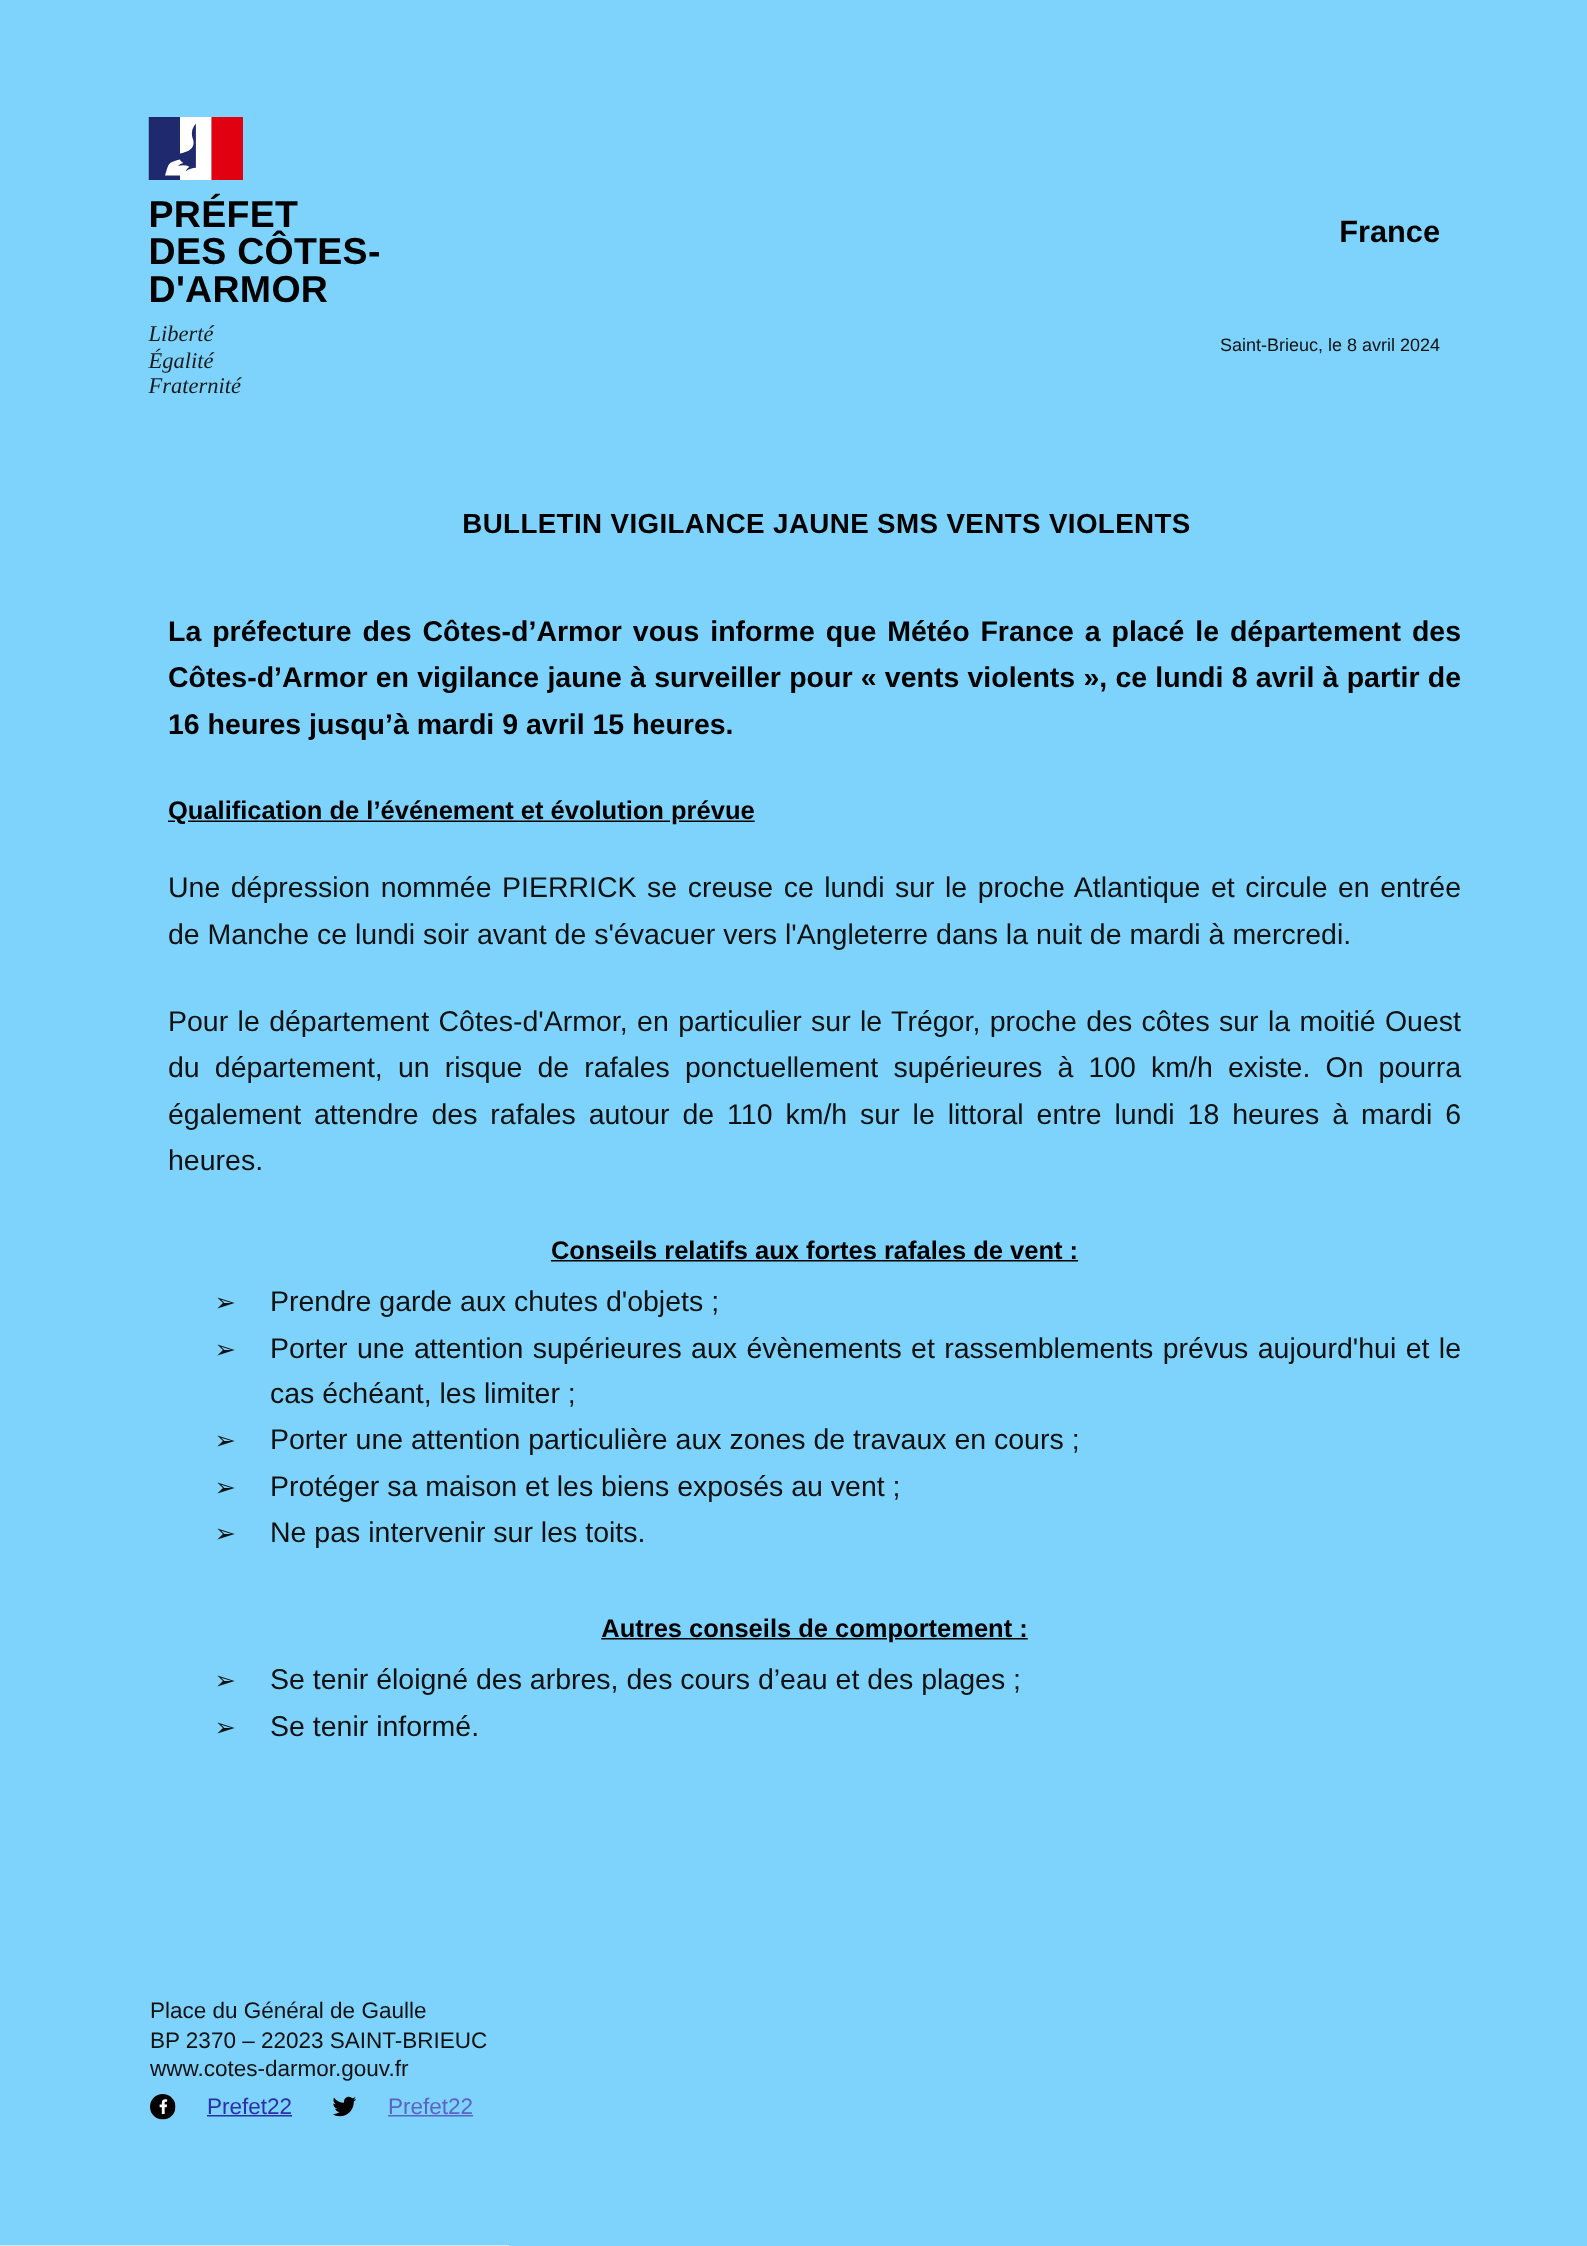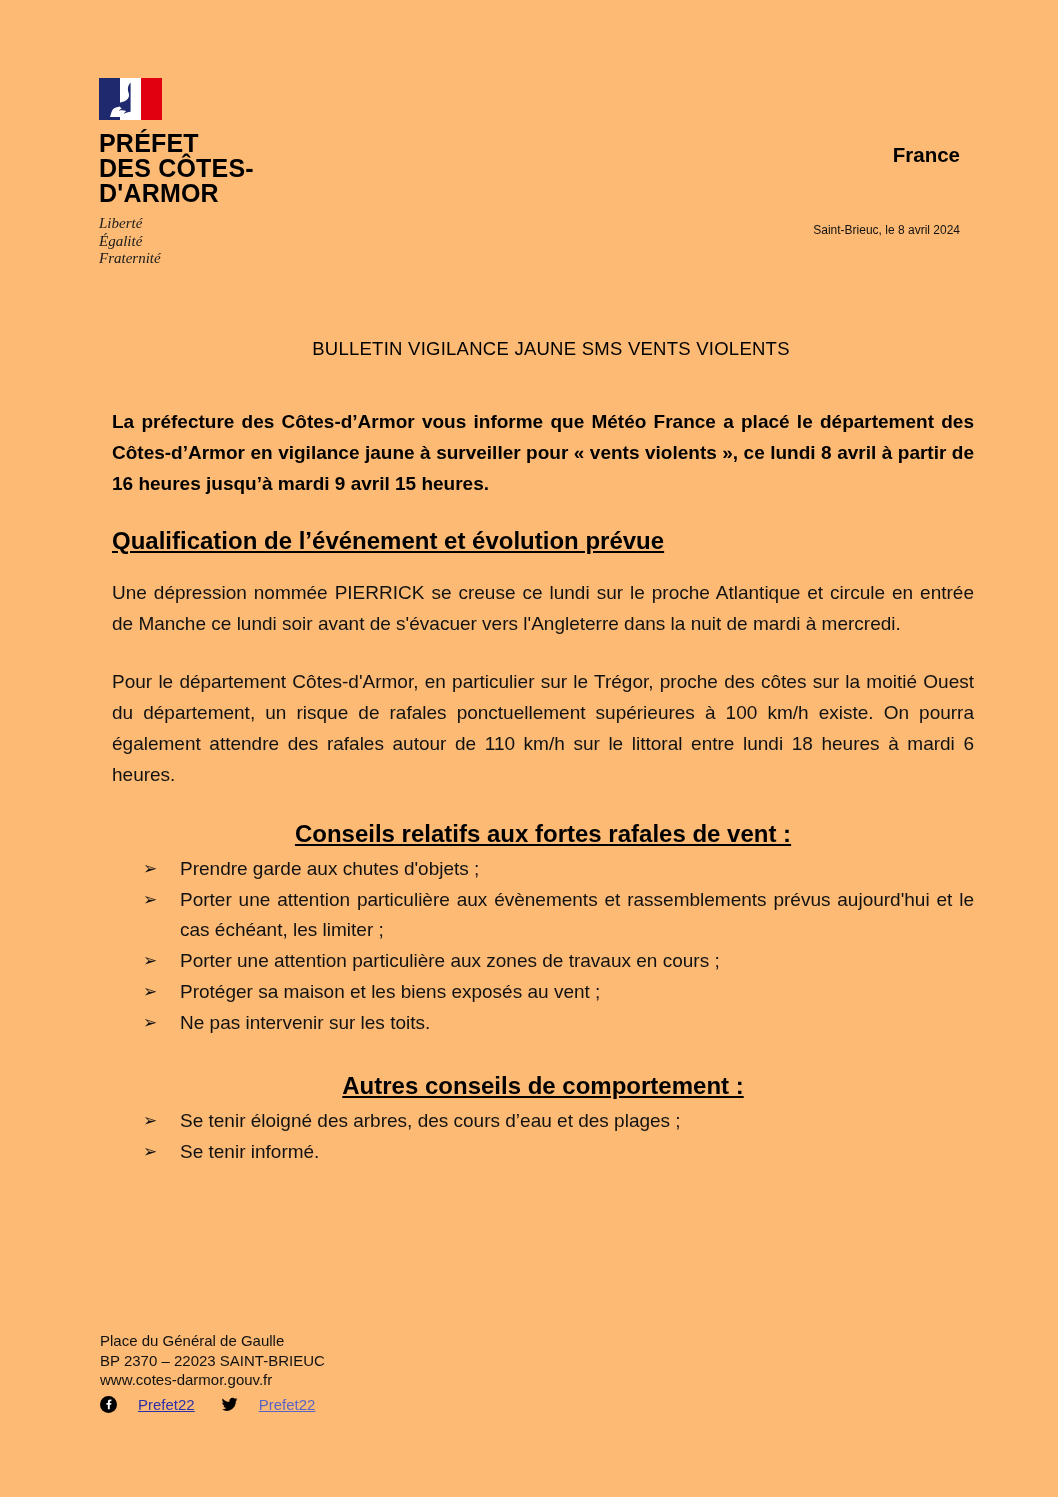--- a/index.html
+++ b/index.html
@@ -10,21 +10,21 @@
   }
   body {
     font-family: "Liberation Sans", sans-serif;
     color: #111111;
   }
   .page {
     position: relative;
     width: 1058px;
     height: 1497px;
     margin: 0 auto;
-    background: #fdba74;
+    background: #7dd3fc;
     overflow: hidden;
   }
 
   
   .logo-block {
     position: absolute;
     left: 99px;
     top: 78px;
     width: 200px;
   }
@@ -72,21 +72,21 @@
   }
 
   
   .doc-title {
     position: absolute;
     left: 0;
     right: 0;
     top: 338px;
     text-align: center;
     font-size: 18.5px;
-    font-weight: normal;
+    font-weight: bold;
     letter-spacing: 0.25px;
     color: #000000;
     padding-left: 44px;
   }
 
   .content {
     position: absolute;
     left: 112px;
     top: 406px;
     width: 862px;
@@ -95,21 +95,21 @@
   .lead {
     font-size: 19px;
     font-weight: bold;
     line-height: 31px;
     text-align: justify;
     margin: 0 0 28px 0;
     color: #000000;
   }
 
   .section-head {
-    font-size: 24px;
+    font-size: 17px;
     font-weight: bold;
     text-decoration: underline;
     line-height: 28px;
     margin: 0 0 22px 0;
     color: #000000;
   }
   .section-head.tight { margin-bottom: 6px; text-align: center; }
 
   .para {
     font-size: 19px;
@@ -213,21 +213,21 @@
     <p class="para last">Pour le département Côtes-d'Armor, en particulier sur le Trégor, proche des côtes sur la moitié Ouest du département, un risque de rafales ponctuellement supérieures à 100 km/h existe. On pourra également attendre des rafales autour de 110 km/h sur le littoral entre lundi 18 heures à mardi 6 heures.</p>
 
     <h2 class="section-head tight">Conseils relatifs aux fortes rafales de vent :</h2>
     <ul class="arrow-list">
       <li>
         <span class="marker">➢</span>
         <span>Prendre garde aux chutes d'objets ;</span>
       </li>
       <li>
         <span class="marker">➢</span>
-        <span>Porter une attention particulière aux évènements et rassemblements prévus aujourd'hui et le cas échéant, les limiter ;</span>
+        <span>Porter une attention supérieures aux évènements et rassemblements prévus aujourd'hui et le cas échéant, les limiter ;</span>
       </li>
       <li>
         <span class="marker">➢</span>
         <span>Porter une attention particulière aux zones de travaux en cours ;</span>
       </li>
       <li>
         <span class="marker">➢</span>
         <span>Protéger sa maison et les biens exposés au vent ;</span>
       </li>
       <li>

